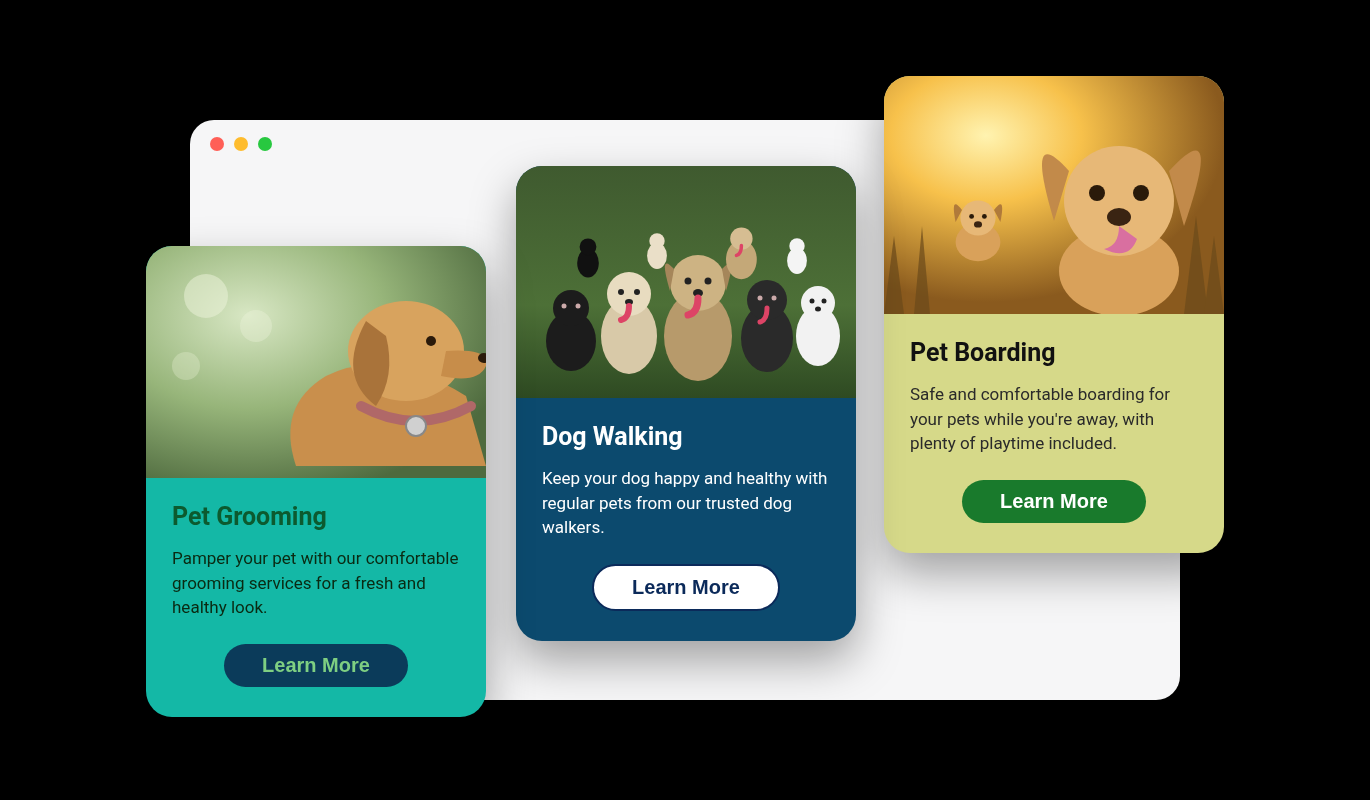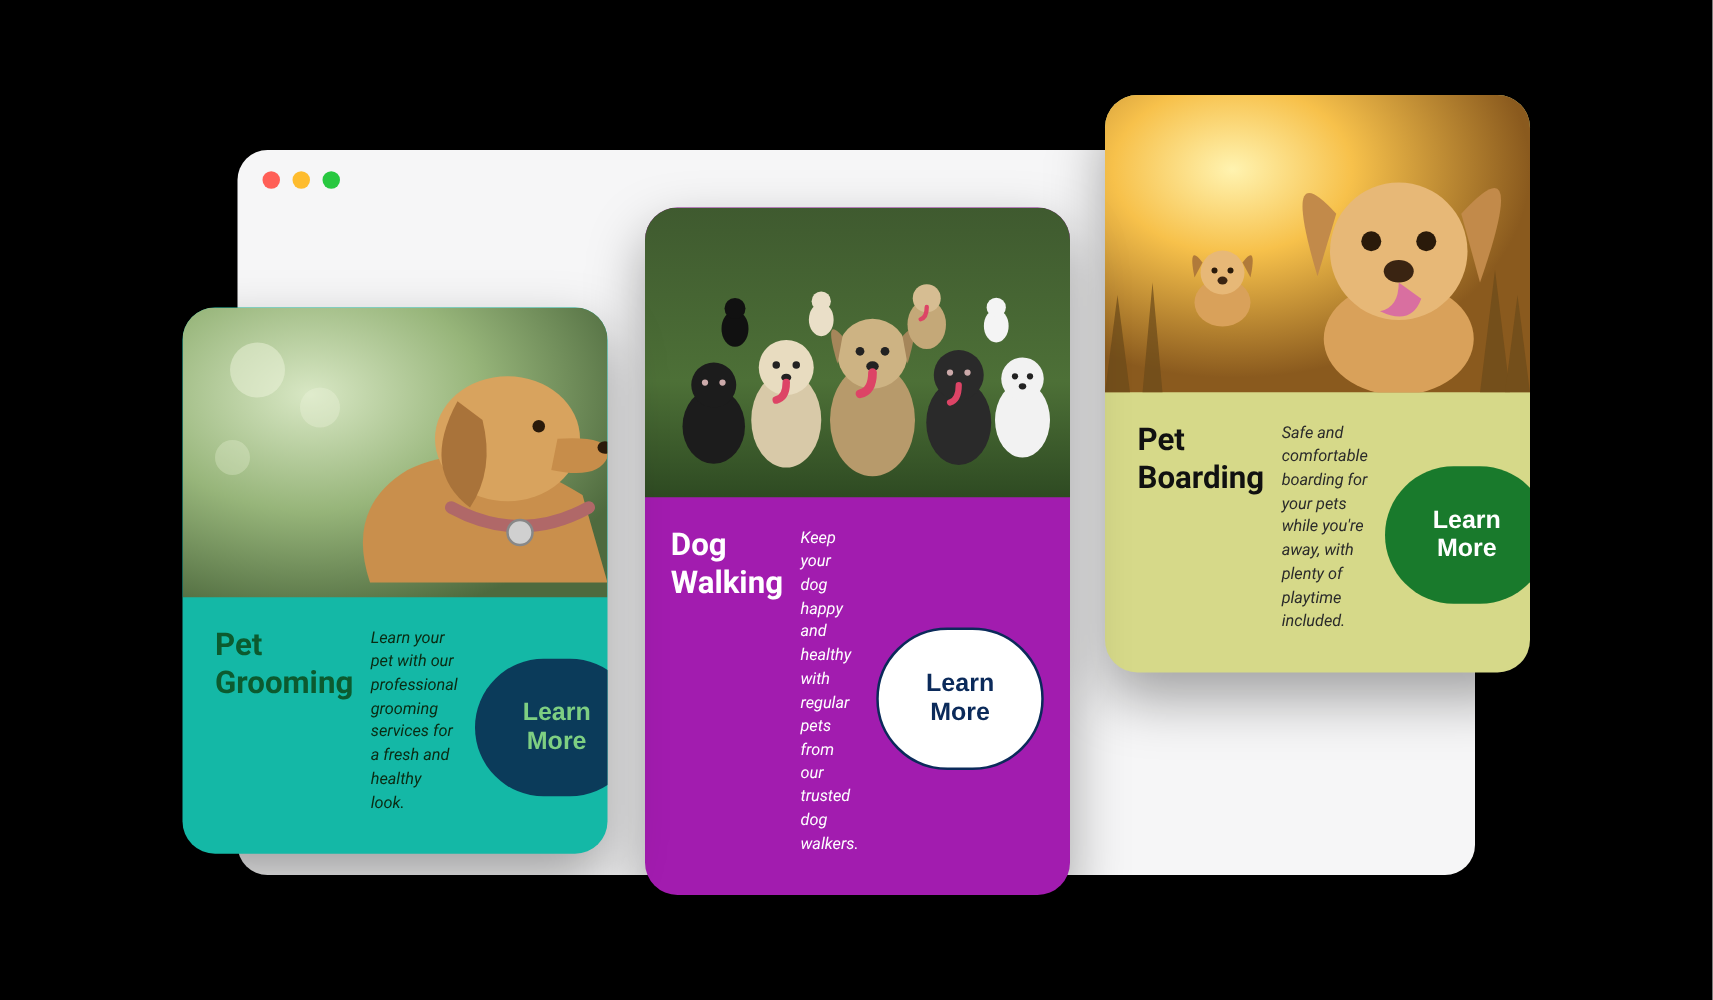--- a/index.html
+++ b/index.html
@@ -48,53 +48,52 @@
     display: flex;
     flex-direction: column;
   }
   .card .photo {
     width: 100%;
     display: block;
   }
   .card .body {
     padding: 24px 26px 30px;
     display: flex;
-    flex-direction: row;
+    flex-direction: column;
     gap: 14px;
   }
   .card h2 {
     font-size: 25px;
     font-weight: 700;
     line-height: 1.2;
   }
   .card p {
-    font-size: 13px;
+    font-size: 17px;
     line-height: 1.45;
-    font-style: italic;
   }
   .card .btn {
     align-self: center;
     font-size: 20px;
     font-weight: 600;
-    padding: 32px 38px;
+    padding: 10px 38px;
     border-radius: 999px;
     margin-top: 10px;
     cursor: pointer;
     border: none;
   }
 
   
   .card-grooming { left: 146px; top: 246px; background:#14b8a6; }
   .card-grooming .photo { height: 232px; }
   .card-grooming h2 { color:#0c5a2f; }
   .card-grooming p  { color:#0a2a12; }
   .card-grooming .btn { background:#0b3b5a; color:#7ecf82; }
 
   
-  .card-walking { left: 516px; top: 166px; background:#a21caf;align-items:center; }
+  .card-walking { left: 516px; top: 166px; background:#0c4a6e;align-items:center; }
   .card-walking .photo { height: 232px; }
   .card-walking h2 { color:#ffffff; }
   .card-walking p  { color:#ffffff; }
   .card-walking .btn { background:#ffffff; color:#0b2a5a; border:2px solid #0b2a5a; }
 
   
   .card-boarding { left: 884px; top: 76px; background:#d6d989; }
   .card-boarding .photo { height: 238px; }
   .card-boarding h2 { color:#111111; }
   .card-boarding p  { color:#2a2a2a; }
@@ -263,16 +262,16 @@
       <path d="M100 55 Q70 110 110 140 Q130 110 120 70 Z" fill="#a9733a"></path>
 
       <circle cx="165" cy="75" r="5" fill="#2a1a0a"></circle>
 
       <path d="M95 140 Q150 170 205 140" stroke="#b06868" stroke-width="10" fill="none" stroke-linecap="round"></path>
       <circle cx="150" cy="160" r="10" fill="#d0d0d0" stroke="#888" stroke-width="2"></circle>
     </g>
   </svg>
   <div class="body">
     <h2>Pet Grooming</h2>
-    <p>Learn your pet with our professional grooming services for a fresh and healthy look.</p>
+    <p>Pamper your pet with our comfortable grooming services for a fresh and healthy look.</p>
     <button class="btn">Learn More</button>
   </div>
 </div>
 
 </body></html>

